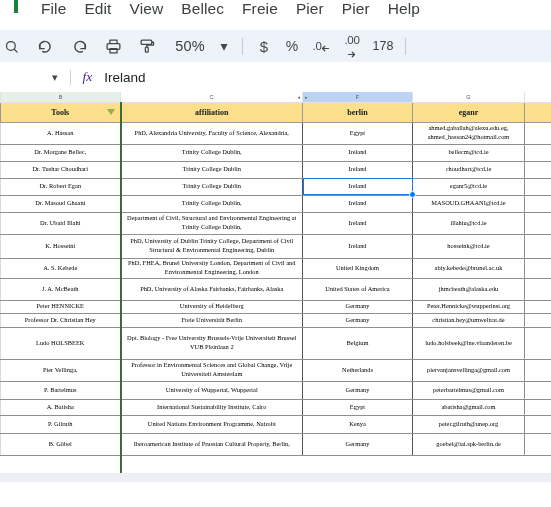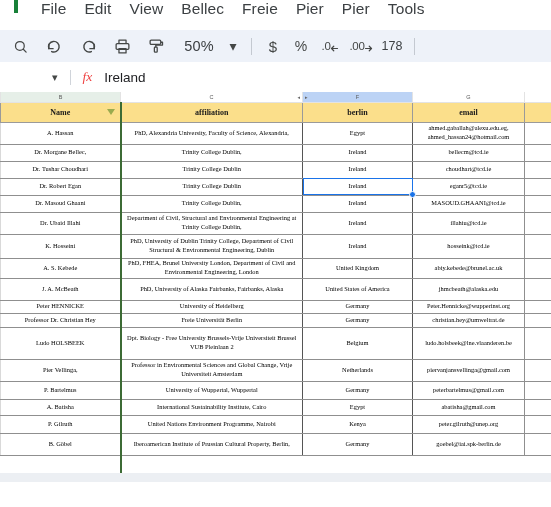--- a/index.html
+++ b/index.html
@@ -31,21 +31,21 @@
     white-space: nowrap;
     letter-spacing: .1px;
   }
 
   
   .toolbar {
     height: 32px;
     background: #eef2f9;
     display: flex;
     align-items: center;
-    padding-left: 10px;
+    padding-left: 1px;
     gap: 0;
   }
   .tb {
     display: flex; align-items: center; justify-content: center;
     height: 26px; min-width: 28px;
     color: #444746;
     font-size: 14px;
     flex: 0 0 auto;
   }
   .tb svg { display: block; }
@@ -69,21 +69,21 @@
   .formulabar {
     height: 30px;
     background: #ffffff;
     display: flex;
     align-items: center;
     padding-left: 52px;
   }
   .fb-caret { color: #444746; font-size: 11px; margin-right: 12px; }
   .fb-sep { width: 1px; height: 15px; background: #d0d4da; margin-right: 12px; }
   .fb-fx {
-    font-style: italic; font-size: 13.5px; color: #ef4444;
+    font-style: italic; font-size: 13.5px; color: #4c1d95;
     font-family: "Liberation Serif", serif; margin-right: 12px;
   }
   .fb-value { font-size: 13.5px; color: #202124; }
 
   
   .grid-wrap { position: relative; }
   table.grid {
     border-collapse: collapse;
     table-layout: fixed;
     width: 551px;
@@ -178,21 +178,21 @@
 
 <div class="menubar">
   <div class="menu-accent"></div>
   <div class="menu-item">File</div>
   <div class="menu-item">Edit</div>
   <div class="menu-item">View</div>
   <div class="menu-item">Bellec</div>
   <div class="menu-item">Freie</div>
   <div class="menu-item">Pier</div>
   <div class="menu-item">Pier</div>
-  <div class="menu-item">Tools</div>
+  <div class="menu-item">Help</div>
 </div>
 
 <div class="toolbar">
 
   <div class="tb" style="min-width:20px;">
     <svg width="15" height="15" viewBox="0 0 24 24" fill="none" stroke="#444746" stroke-width="2" stroke-linecap="round">
         <circle cx="11" cy="11" r="7"></circle>
         <line x1="16.5" y1="16.5" x2="21" y2="21"></line>
       </svg>
   </div>
@@ -236,21 +236,21 @@
   <div class="tb tb-pct">%</div>
 
   <div class="tb" style="min-width:30px;">
     <span class="dec-ico">.0</span>
     <svg width="9" height="9" viewBox="0 0 12 12" fill="none" stroke="#444746" stroke-width="1.6" stroke-linecap="round" stroke-linejoin="round" style="margin-top:4px;margin-left:-1px;">
       <line x1="10" y1="6" x2="2" y2="6"></line>
         <polyline points="5,3 2,6 5,9"></polyline>
     </svg>
   </div>
 
-  <div class="tb" style="min-width:32px;">
+  <div class="tb" style="min-width:32px;flex-direction:column;">
     <span class="dec-ico">.00</span>
     <svg width="9" height="9" viewBox="0 0 12 12" fill="none" stroke="#444746" stroke-width="1.6" stroke-linecap="round" stroke-linejoin="round" style="margin-top:4px;margin-left:-1px;">
       <line x1="2" y1="6" x2="10" y2="6"></line>
         <polyline points="7,3 10,6 7,9"></polyline>
     </svg>
   </div>
 
   <div class="tb tb-num">178</div>
 
   <div class="tb-sep"></div>
@@ -284,26 +284,26 @@
       <td class="ch-sel">
         <span class="ch-arrow-r">▸</span>
         <span>F</span>
       </td>
       <td class="ch-plain">G</td>
       <td class="ch-plain"></td>
     </tr>
 
     <tr class="hdr">
       <td class="c-b">
-        <span>Name</span>
+        <span>Tools</span>
         <span class="filter-ico"></span>
       </td>
       <td>affiliation</td>
       <td>berlin</td>
-      <td>email</td>
+      <td>eganr</td>
       <td></td>
     </tr>
 
     </tbody>
       <tbody id="rows-body">
         <tr class="drow" style="height: 22px;">
           <td class="c-b c-name">A. Hassan</td>
           <td class="c-c c-aff">PhD, Alexandria University, Faculty of Science, Alexandria,</td>
           <td class="c-f c-cty">Egypt</td>
           <td class="c-g c-eml">ahmed.gaballah@alexu.edu.eg, ahmed_hassan24@hotmail.com</td>

